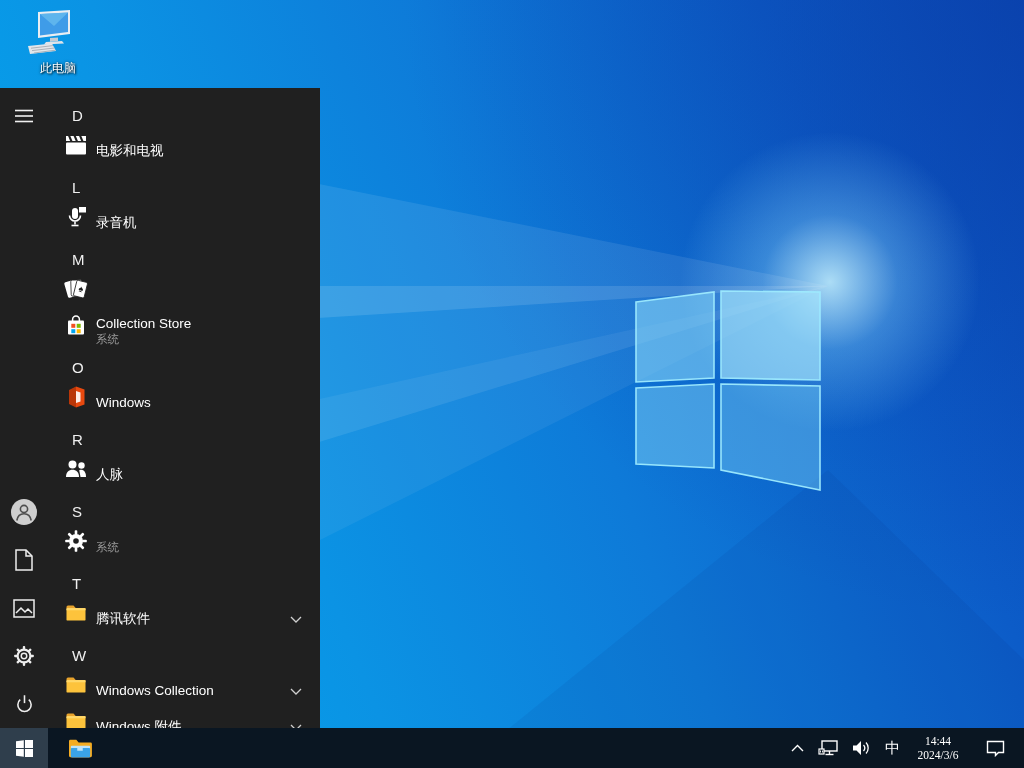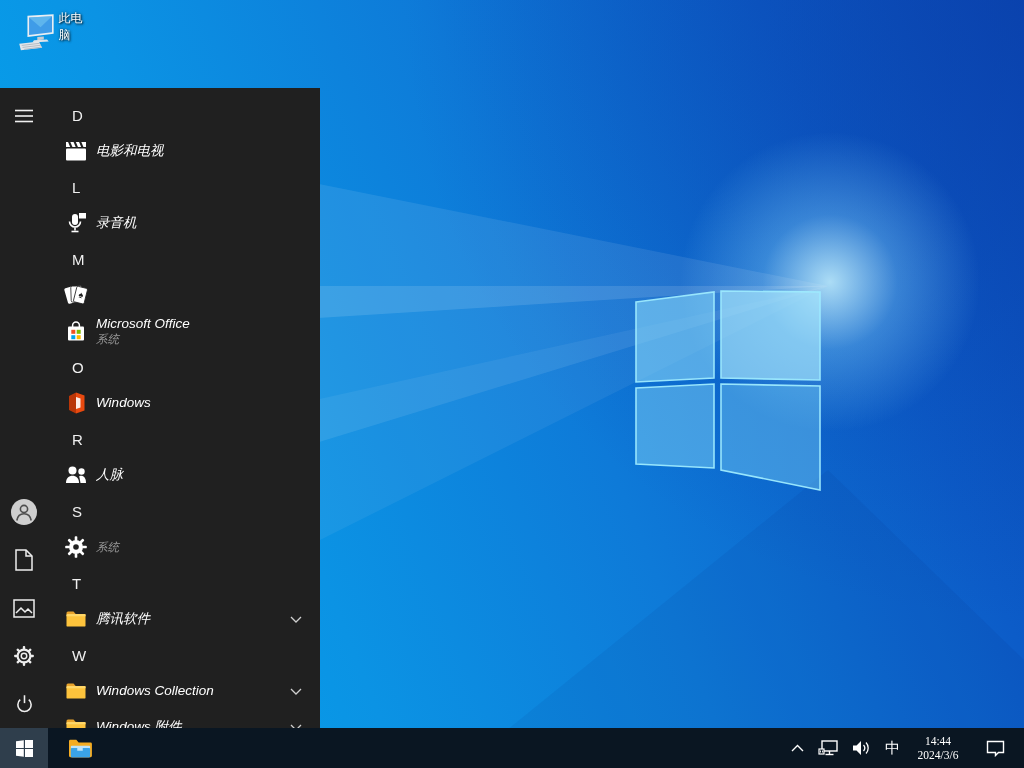--- a/index.html
+++ b/index.html
@@ -8,40 +8,40 @@
   body { position:relative; background:#0a6ed0; }
 
   
   .desktop { position:absolute; inset:0;
     background:
       radial-gradient(circle 150px at 830px 282px, rgba(200,244,255,.85) 0%, rgba(140,220,255,.35) 45%, rgba(140,220,255,0) 100%),
       radial-gradient(circle 620px at 1024px 0px, rgba(10,60,165,.55) 0%, rgba(10,60,165,0) 100%),
       linear-gradient(68deg, #00aaf0 0%, #0b93e4 30%, #0e7ad8 55%, #0c5cc8 80%, #0a4ab8 100%);
   }
   .rays { position:absolute; inset:0; }
-  .desktop-icon { position:absolute; left:16px; top:8px; width:72px;
-    display:flex; align-items:flex-start; cursor:default; }
+  .desktop-icon { position:absolute; left:4px; top:8px; width:72px;
+    display:flex; flex-direction:column; align-items:flex-end; cursor:default; }
   .desktop-icon .label { margin-top:2px; color:#fff; font-size:12px;
     text-shadow:1px 1px 2px rgba(0,0,0,.85), 0 0 3px rgba(0,0,0,.6); }
 
   
   .start-menu { position:absolute; left:0; top:88px; width:320px; height:640px;
     background:#202020; display:flex; z-index:5; overflow:hidden; }
   .rail { width:48px; flex:0 0 48px; display:flex; flex-direction:column;
     align-items:center; justify-content:space-between; padding:8px 0 0 0; }
   .rail-btn { width:48px; height:40px; background:none; border:none;
     display:flex; align-items:center; justify-content:center; cursor:pointer; }
   .rail-bottom { display:flex; flex-direction:column; }
   .rail-bottom .rail-btn { height:48px; }
 
   .app-list { flex:1 1 auto; padding-top:9px; overflow:hidden; }
   .letter-block { height:36px; display:flex; align-items:center; padding-left:24px; }
   .letter-block span { color:#f0f0f0; font-size:15px; }
-  .app-row { height:36px; display:flex; align-items:center; padding-left:16px;
-    cursor:pointer;font-style:italic; }
+  .app-row { height:36px; display:flex; padding-left:16px;
+    cursor:pointer; }
   .app-icon { width:24px; height:24px; flex:0 0 24px; display:flex;
     align-items:center; justify-content:center; }
   .app-text { margin-left:8px; display:flex; flex-direction:column;
     justify-content:center; flex:1 1 auto; min-width:0; }
   .app-title { color:#fff; font-size:13.5px; line-height:16px; white-space:nowrap; }
   .app-sub { color:#9a9a9a; font-size:11.5px; line-height:14px; }
   .row-chevron { margin-right:18px; display:flex; align-items:center; }
 
   
   .taskbar { position:absolute; left:0; bottom:0; width:1024px; height:40px;
@@ -209,21 +209,21 @@
           <svg width="24" height="24" viewBox="0 0 24 24">
     <path d="M8.6,8 v-1.6 a3.4,3.4 0 0 1 6.8,0 V8" fill="none" stroke="#fff" stroke-width="1.5"></path>
     <rect x="4" y="7.5" width="16" height="14" rx="1" fill="#fff"></rect>
     <rect x="7.3" y="10.8" width="4" height="4" fill="#f25022"></rect>
     <rect x="12.7" y="10.8" width="4" height="4" fill="#7fba00"></rect>
     <rect x="7.3" y="16.2" width="4" height="4" fill="#00a4ef"></rect>
     <rect x="12.7" y="16.2" width="4" height="4" fill="#ffb900"></rect>
           </svg>
         </span>
         <span class="app-text">
-          <span class="app-title">Microsoft Office</span>
+          <span class="app-title">Collection Store</span>
           <span class="app-sub">系统</span>
         </span>
       </div>
       <div class="letter-block">
         <span>O</span>
       </div>
       <div class="app-row">
         <span class="app-icon">
           <svg width="24" height="24" viewBox="0 0 24 24">
     <polygon points="5,5 12,1.5 12,22.5 5,19" fill="#b93608"></polygon>

